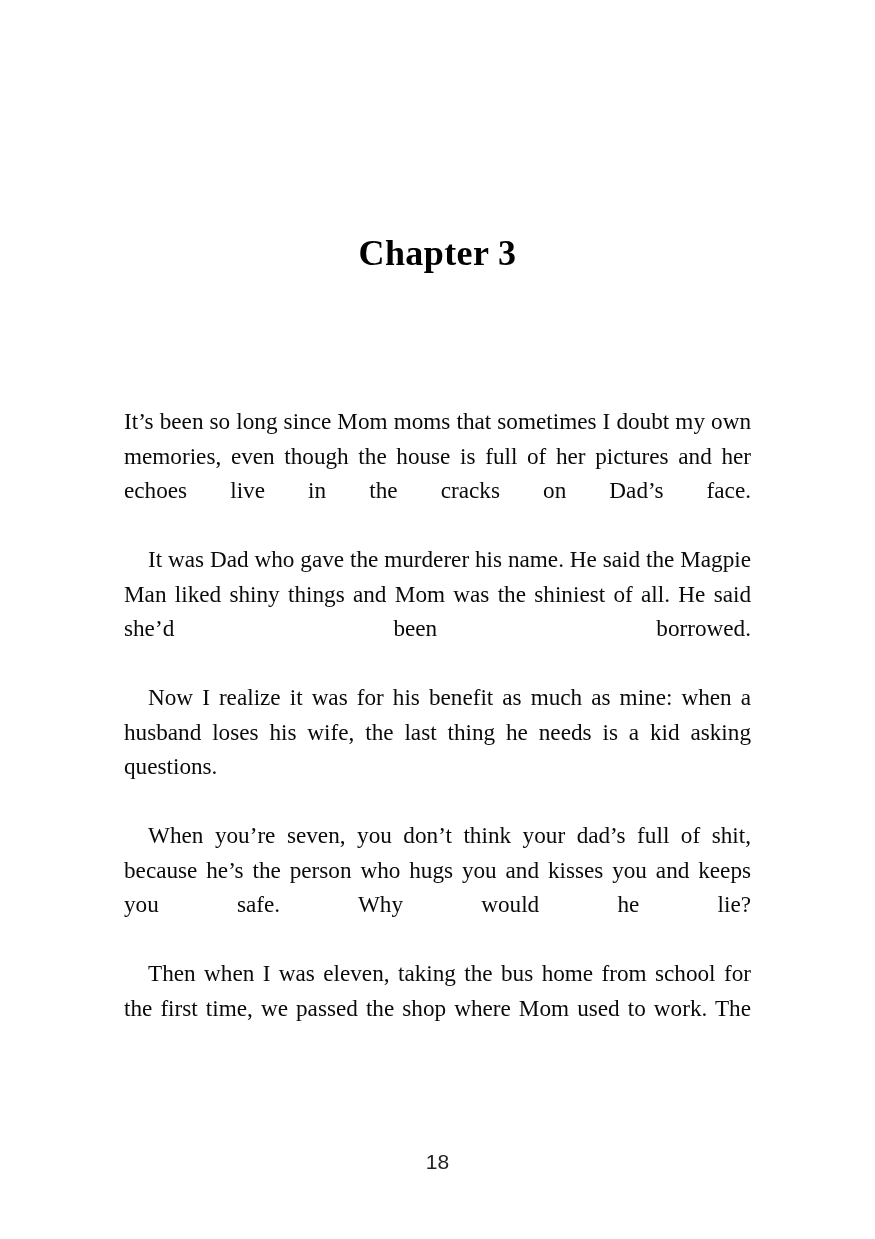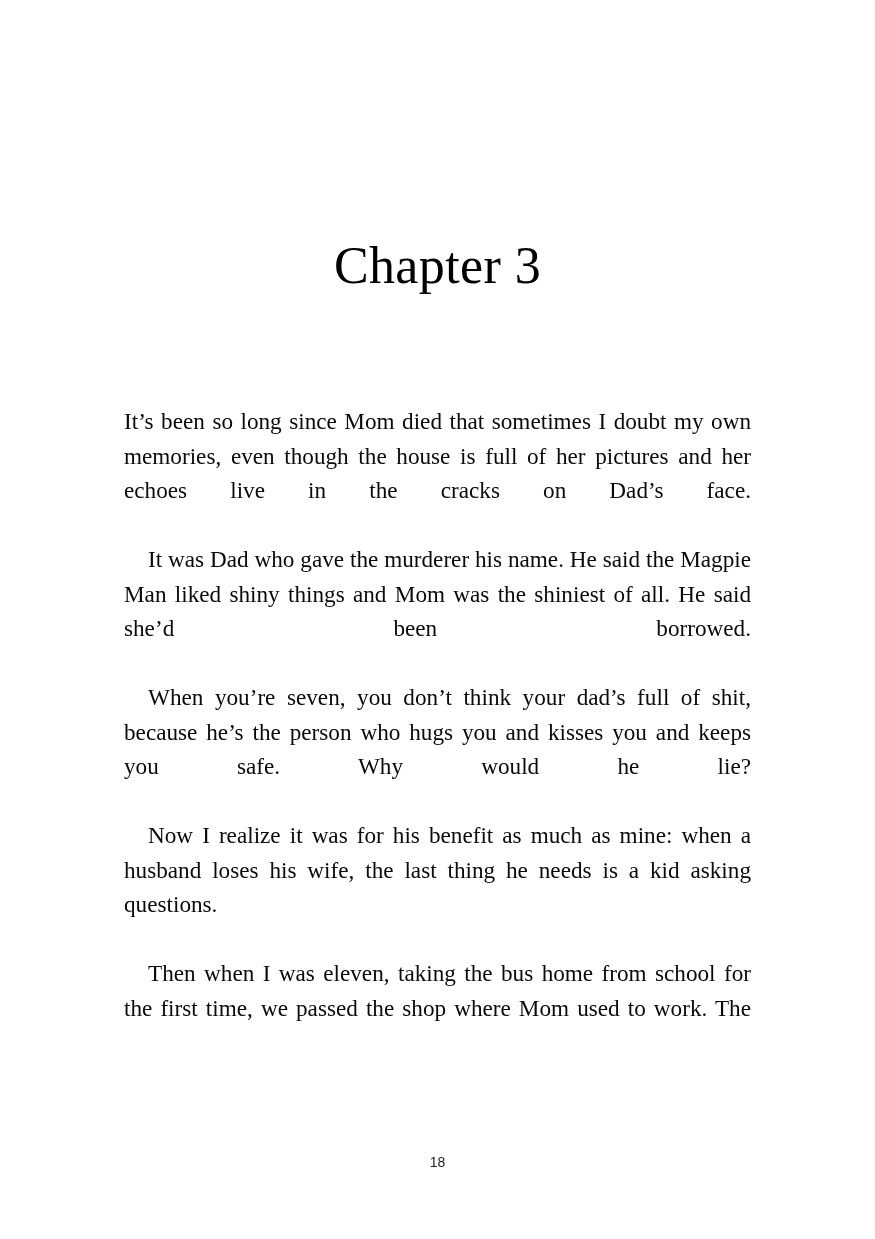--- a/index.html
+++ b/index.html
@@ -20,26 +20,26 @@
   }
 
   
   .chapter-heading {
     position: absolute;
     left: 0;
     right: 0;
     top: 222px;
     text-align: center;
     font-family: "Liberation Serif", "DejaVu Serif", serif;
-    font-weight: 400;
-    font-size: 52px;
+    font-weight: 700;
+    font-size: 36px;
     line-height: 62px;
     letter-spacing: 0.4px;
     color: #000000;
-    margin: 13px;
+    margin: 0;
   }
 
   
   .text-column {
     position: absolute;
     left: 124px;
     top: 404px;
     width: 627px;
     font-family: "Liberation Serif", "DejaVu Serif", serif;
     font-size: 23.2px;
@@ -69,36 +69,36 @@
   }
 
   
   .page-number {
     position: absolute;
     left: 0;
     right: 0;
     top: 1149px;
     text-align: center;
     font-family: "Liberation Sans", "DejaVu Sans", sans-serif;
-    font-size: 14px;
+    font-size: 21px;
     line-height: 26px;
     color: #232323;
     margin: 0;
   }
 </style>
 </head>
 <body>
 
 <div class="page">
 
   <h1 class="chapter-heading">Chapter 3</h1>
 
   <div class="text-column">
-    <p class="no-indent">It’s been so long since Mom died that sometimes I doubt my own memories, even though the house is full of her pictures and her echoes live in the cracks on Dad’s face.</p>
+    <p class="no-indent">It’s been so long since Mom moms that sometimes I doubt my own memories, even though the house is full of her pictures and her echoes live in the cracks on Dad’s face.</p>
     <p>It was Dad who gave the murderer his name. He said the Magpie Man liked shiny things and Mom was the shiniest of all. He said she’d been borrowed.</p>
+    <p>Now I realize it was for his benefit as much as mine: when a husband loses his wife, the last thing he needs is a kid asking questions.</p>
     <p>When you’re seven, you don’t think your dad’s full of shit, because he’s the person who hugs you and kisses you and keeps you safe. Why would he lie?</p>
-    <p>Now I realize it was for his benefit as much as mine: when a husband loses his wife, the last thing he needs is a kid asking questions.</p>
     <p>Then when I was eleven, taking the bus home from school for the first time, we passed the shop where Mom used to work. The</p>
   </div>
 
   <div class="page-number">18</div>
 
 </div>
 
 </body></html>

